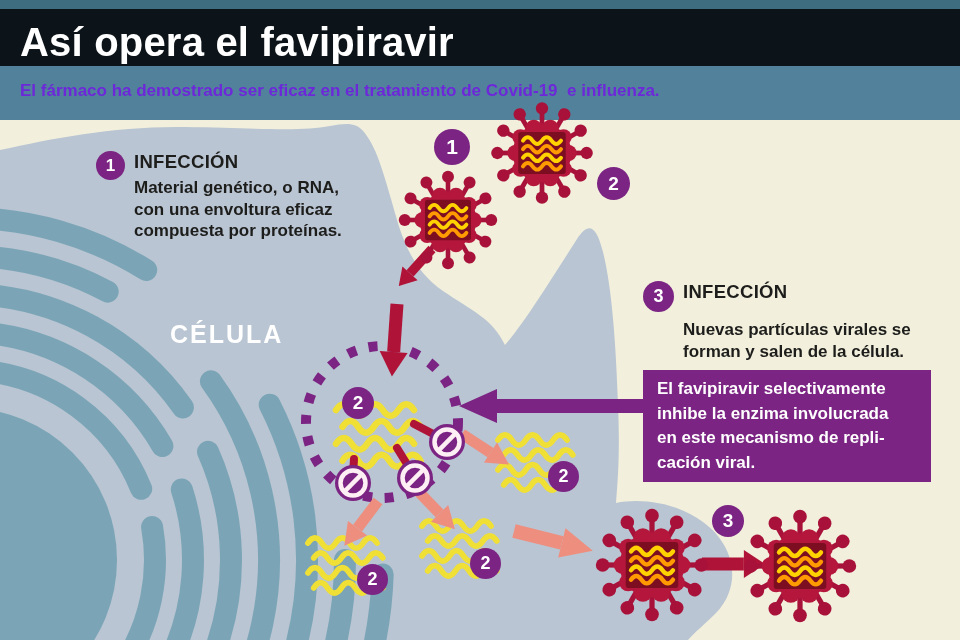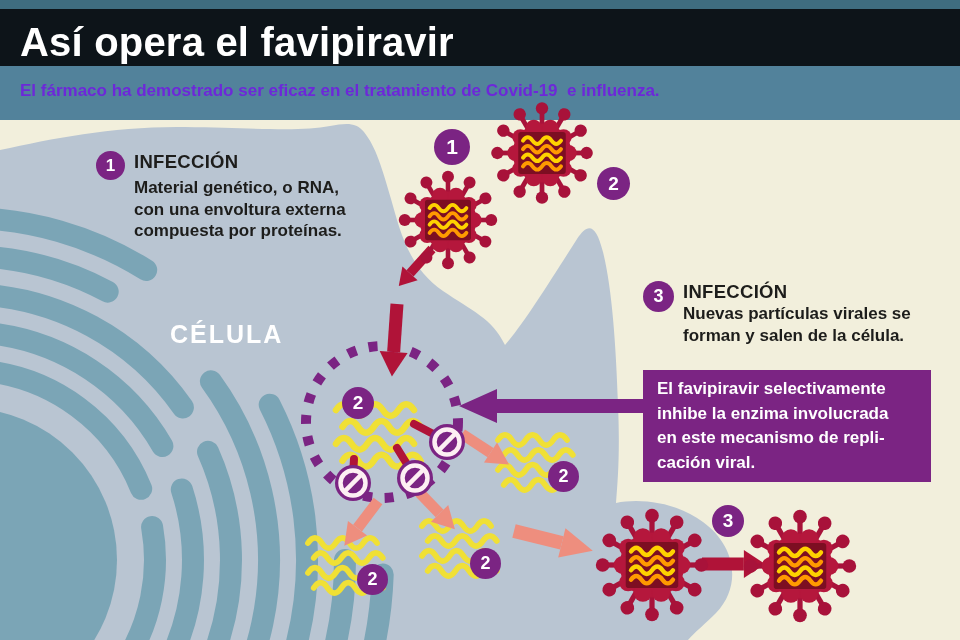--- a/index.html
+++ b/index.html
@@ -154,34 +154,34 @@
     <use href="#virusBody" transform="translate(800,566) scale(1.05)"></use>
   </svg>
 
   <div class="cell-label">CÉLULA</div>
 
   <div class="step" style="left:96px; top:151px;">
     <div class="b" style="width:29px;height:29px;font-size:17px;">1</div>
     <div>
       <h3>INFECCIÓN</h3>
       <div class="body">Material genético, o RNA,
-con una envoltura externa
+con una envoltura eficaz
 compuesta por proteínas.</div>
     </div>
   </div>
 
   <div class="step" style="left:597px; top:167px;">
     <div class="b" style="width:33px;height:33px;font-size:19px;">2</div>
   </div>
 
   <div class="step" style="left:643px; top:281px;">
     <div class="b" style="width:31px;height:31px;font-size:18px;">3</div>
     <div>
       <h3>INFECCIÓN</h3>
-      <div class="body" style="margin-top:0;">Nuevas partículas virales se
+      <div class="body" style="margin-top:16px;">Nuevas partículas virales se
 forman y salen de la célula.</div>
     </div>
   </div>
 
   <div class="callout">El favipiravir selectivamente
 inhibe la enzima involucrada
 en este mecanismo de repli-
 cación viral.</div>
 
   <div class="badge" style="left:434px; top:129px; width:36px; height:36px; font-size:21px;">1</div>

